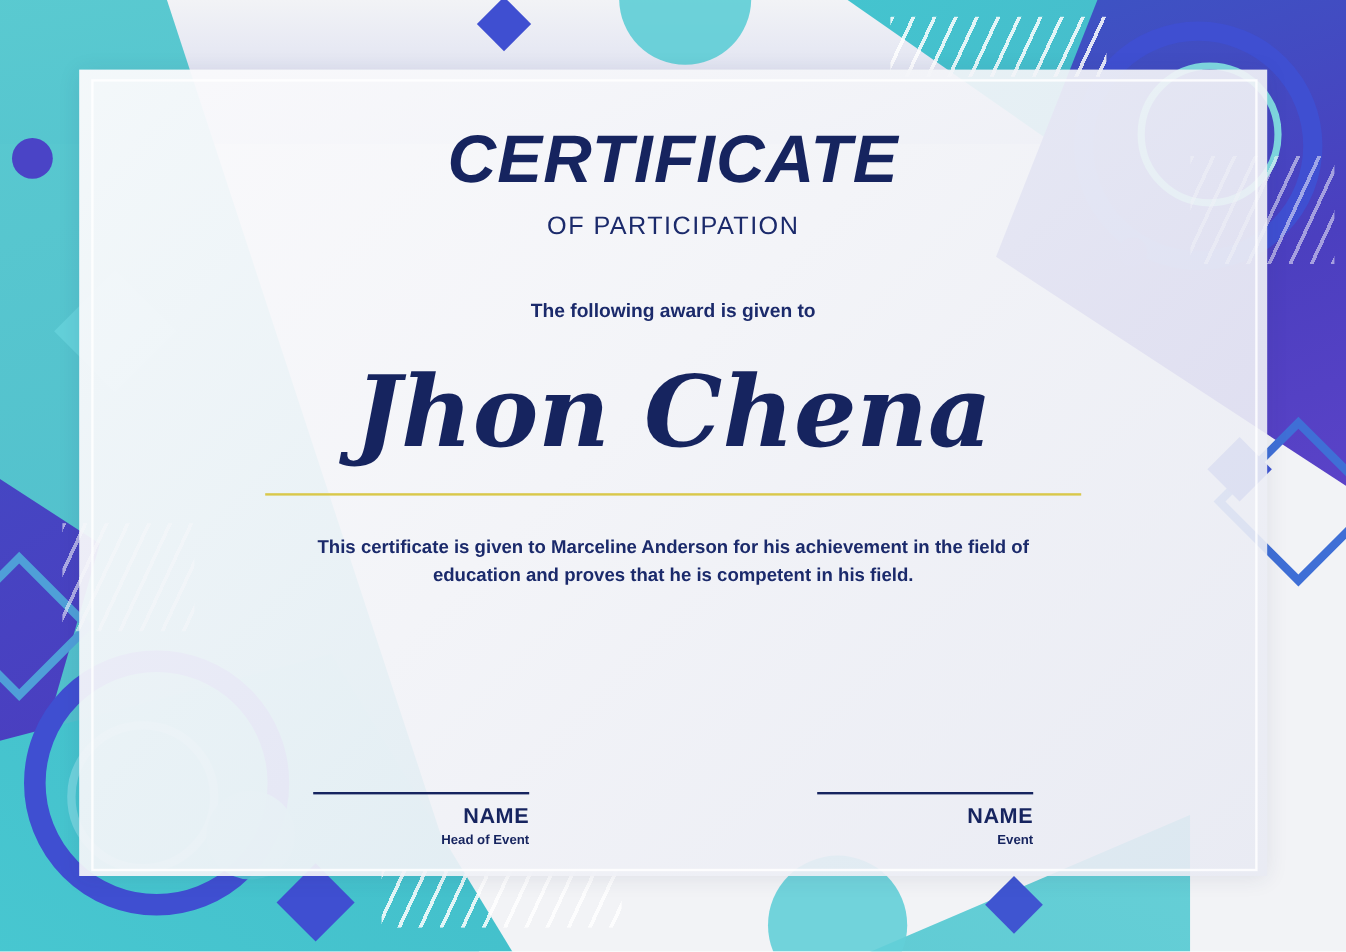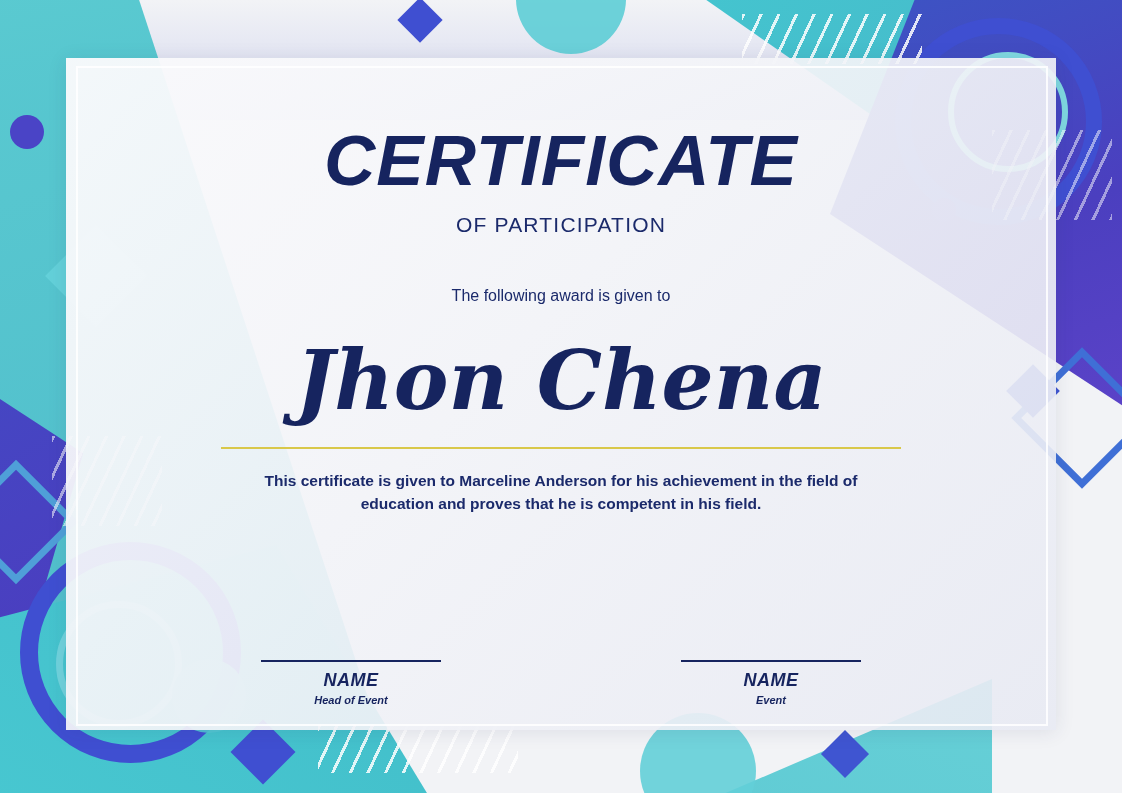--- a/index.html
+++ b/index.html
@@ -177,76 +177,76 @@
   .content {
     position: absolute;
     left: 66px;
     top: 58px;
     width: 990px;
     height: 672px;
     text-align: center;
     color: #1b2a6b;
   }
   .title {
-    margin-top: 66px;
-    font-size: 71px;
+    margin-top: 46px;
+    font-size: 56px;
     font-weight: 800;
     font-style: italic;
     letter-spacing: 1px;
     color: #16245f;
     font-family: "Liberation Sans", sans-serif;
     line-height: 1.05;
   }
   .subtitle {
     margin-top: 14px;
     font-size: 21px;
     letter-spacing: 1.2px;
     font-weight: 500;
     color: #1b2a6b;
   }
   .given-to {
     margin-top: 50px;
     font-size: 16px;
-    font-weight: 400;
+    font-weight: 700;
     color: #1b2a6b;
   }
   .recipient {
     margin-top: 34px;
     font-family: "DejaVu Serif", serif;
     font-style: italic;
     font-weight: 700;
     font-size: 82px;
     color: #16245f;
     line-height: 1;
   }
   .rule {
     width: 680px;
     height: 2px;
     margin: 26px auto 0 auto;
     background: #d9c84a;
   }
   .body-text {
-    margin: 20px auto 0 auto;
+    margin: 32px auto 0 auto;
     width: 640px;
     font-size: 15.5px;
     line-height: 1.5;
     font-weight: 600;
     color: #1b2a6b;
   }
 
   .signatures {
     position: absolute;
     bottom: 24px;
     left: 0;
     right: 0;
     display: flex;
     justify-content: center;
     gap: 240px;
   }
-  .sig-block { width: 180px; text-align: center; font-style: italic; }
+  .sig-block { width: 180px; text-align: right; }
   .sig-line {
     height: 2px;
     background: #16245f;
     margin-bottom: 8px;
   }
   .sig-name {
     font-size: 18px;
     font-weight: 600;
     color: #16245f;
     letter-spacing: .5px;

